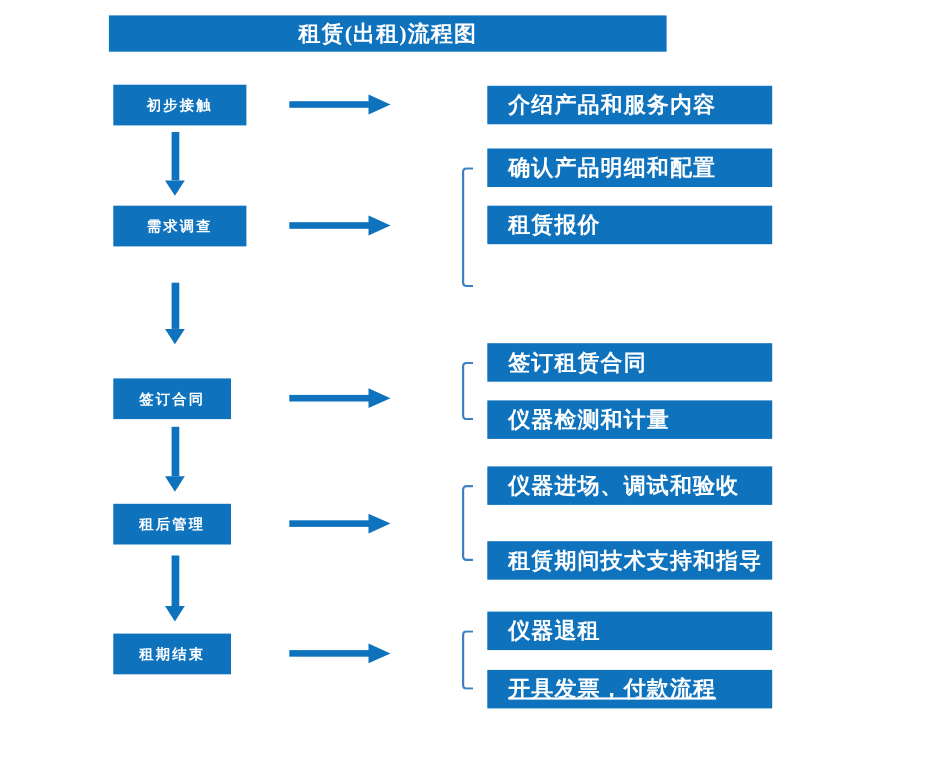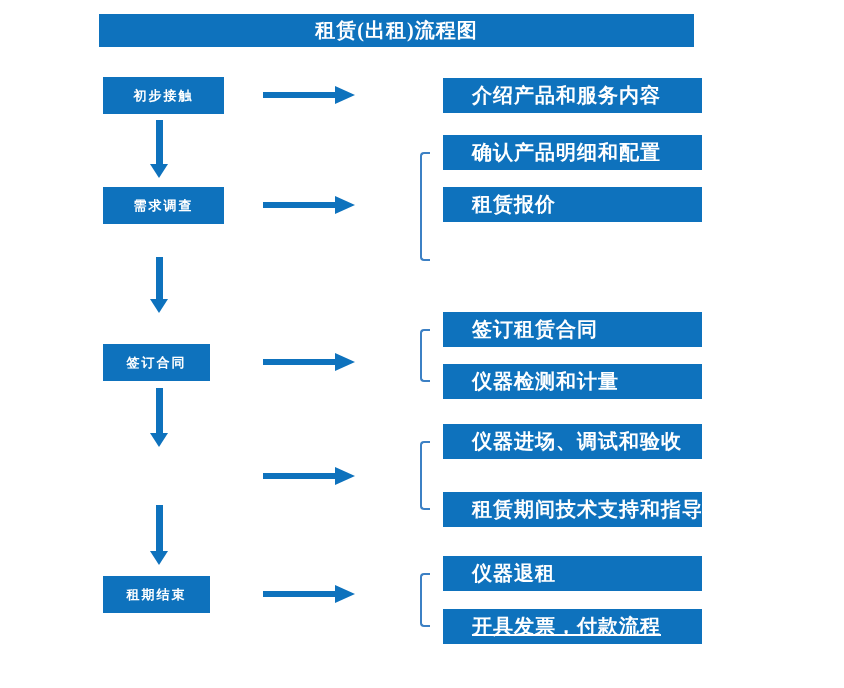--- a/index.html
+++ b/index.html
@@ -10,38 +10,38 @@
   }
   html,body{margin:0;padding:0;background:var(--bg);}
   .canvas{
     position:relative;
     width:844px;height:688px;
     background:var(--bg);
     font-family:"Liberation Serif","DejaVu Serif",serif;
     overflow:hidden;
   }
   .title-bar{
-    position:absolute;left:99px;top:14px;width:595px;height:33px;
+    position:absolute;left:99px;top:14px;width:507px;height:33px;
     background:var(--primary);color:var(--boxtext);
     display:flex;align-items:center;justify-content:center;
     font-size:20px;font-weight:bold;letter-spacing:1px;
   }
   .step-box{
     position:absolute;left:103px;height:37px;
     background:var(--primary);color:var(--boxtext);
     display:flex;align-items:center;justify-content:center;
     font-size:13px;font-weight:bold;letter-spacing:2px;
   }
   .step-wide{width:121px;}
   .step-narrow{width:107px;}
   .detail-box{
     position:absolute;left:443px;width:259px;height:35px;
     background:var(--primary);color:var(--boxtext);
     display:flex;align-items:center;
-    padding-left:29px;box-sizing:border-box;
+    padding-left:19px;box-sizing:border-box;
     font-size:20px;font-weight:bold;letter-spacing:1px;
     white-space:nowrap;
   }
   
   .h-arrow{position:absolute;left:263px;width:92px;height:18px;}
   .h-arrow .shaft{position:absolute;left:0;top:6px;width:74px;height:6px;background:var(--primary);}
   .h-arrow .head{
     position:absolute;left:72px;top:0;width:0;height:0;
     border-top:9px solid transparent;border-bottom:9px solid transparent;
     border-left:20px solid var(--primary);
@@ -77,20 +77,21 @@
 </head>
 <body>
 
 <div class="canvas">
 
   <div class="title-bar">租赁(出租)流程图</div>
 
   <div id="step0" class="step-box step-wide">初步接触</div>
   <div id="step1" class="step-box step-wide">需求调查</div>
   <div id="step2" class="step-box step-narrow">签订合同</div>
+  <div id="step3" class="step-box step-narrow">租后管理</div>
   <div id="step4" class="step-box step-narrow">租期结束</div>
 
   <div id="d0" class="detail-box">介绍产品和服务内容</div>
   <div id="d1" class="detail-box">确认产品明细和配置</div>
   <div id="d2" class="detail-box">租赁报价</div>
   <div id="d4" class="detail-box">签订租赁合同</div>
   <div id="d5" class="detail-box">仪器检测和计量</div>
   <div id="d6" class="detail-box">仪器进场、调试和验收</div>
   <div id="d7" class="detail-box">租赁期间技术支持和指导</div>
   <div id="d8" class="detail-box">仪器退租</div>

